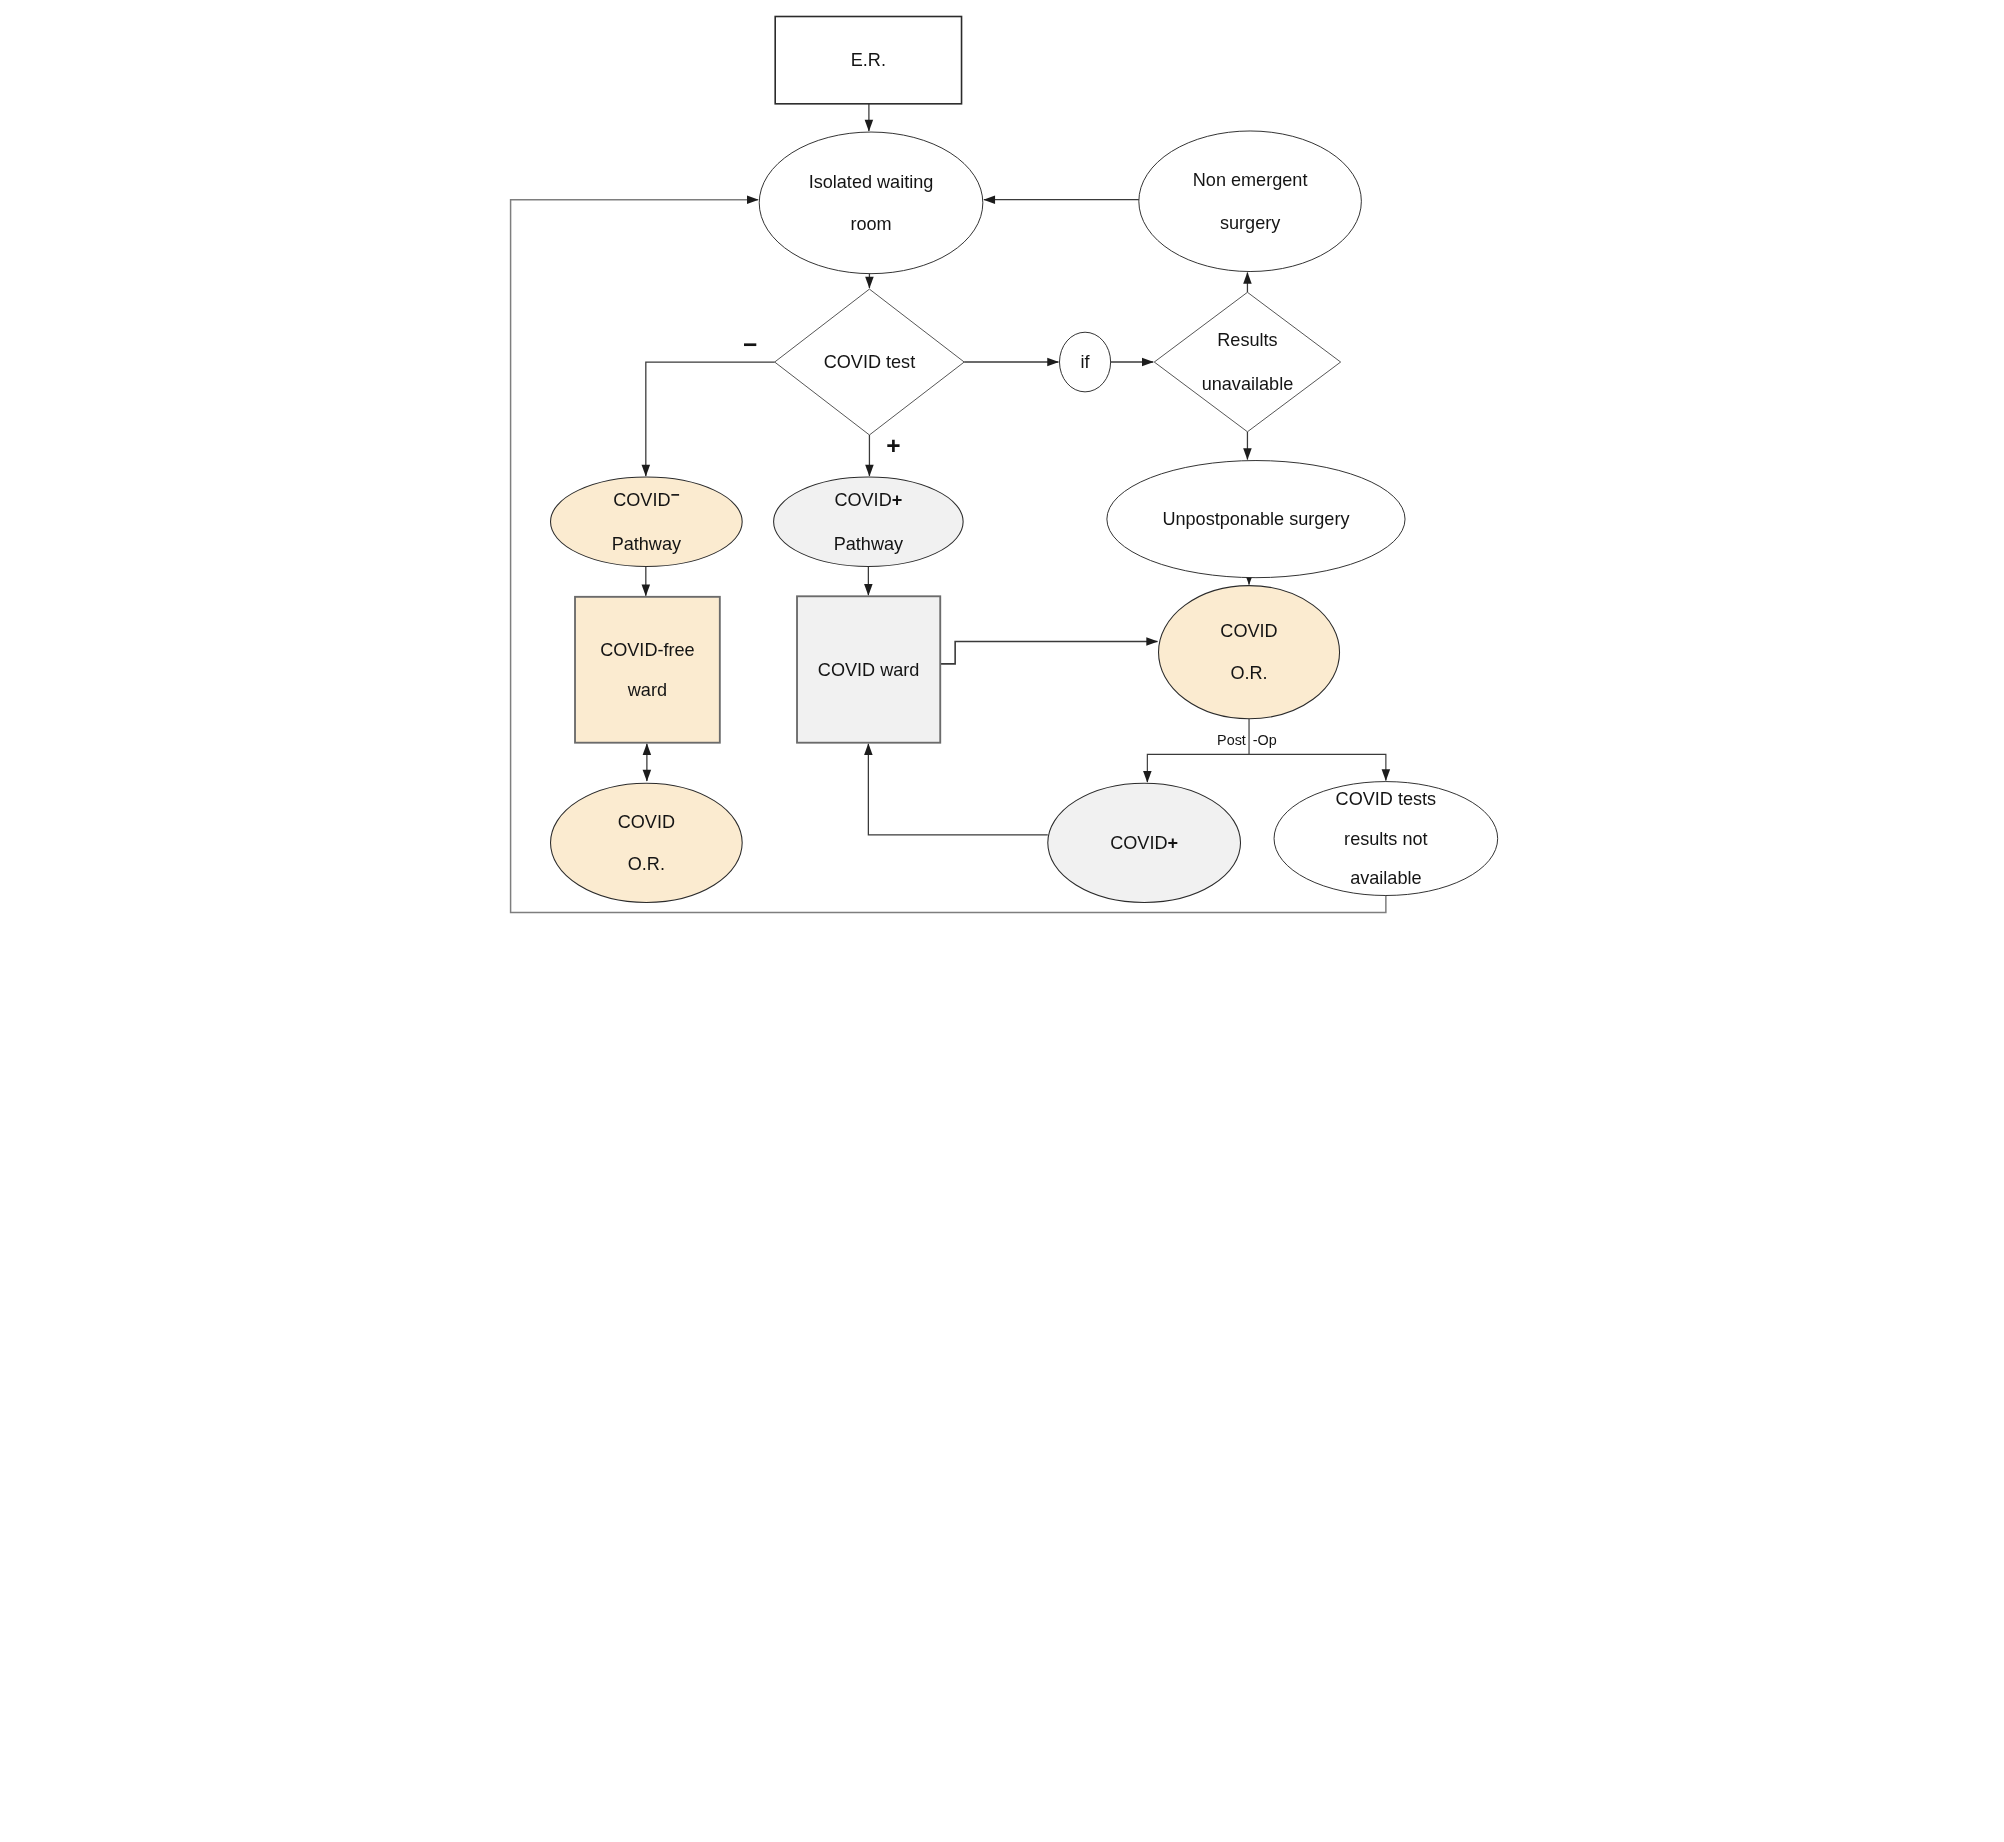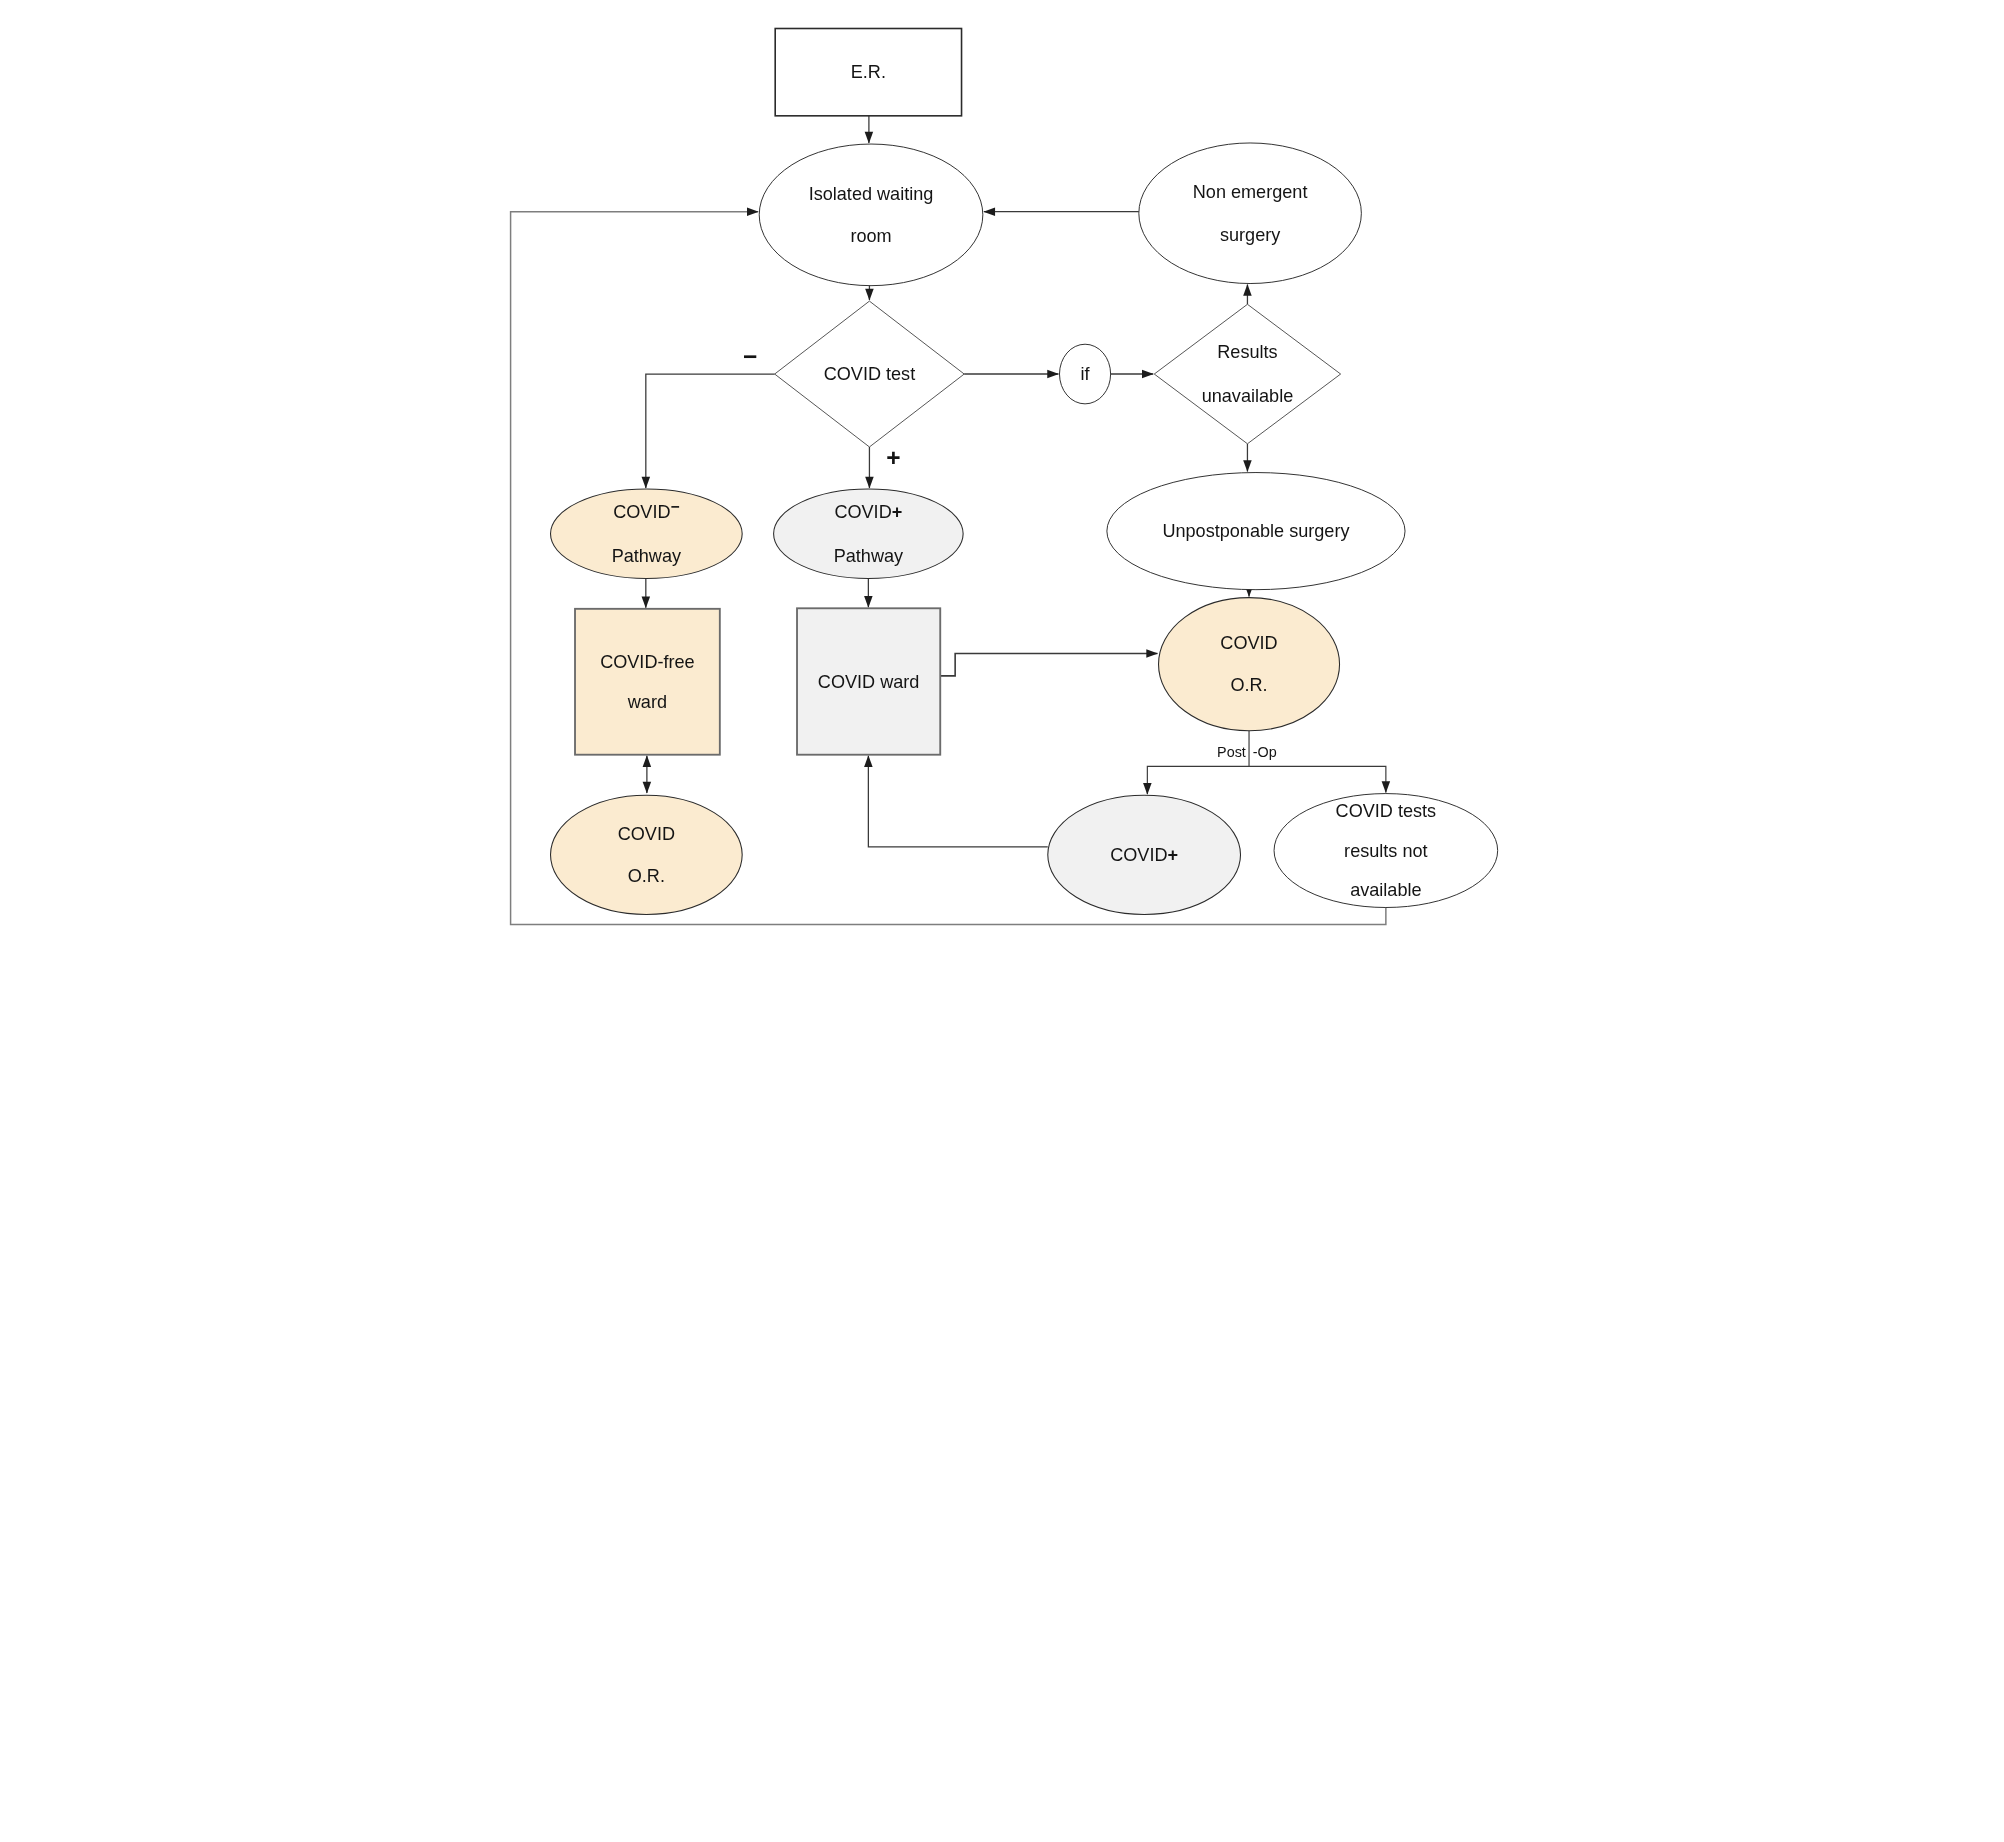--- a/index.html
+++ b/index.html
@@ -1,17 +1,17 @@
 <!DOCTYPE html>
 <html style="font-size:8.5px"><head>
 <meta charset="utf-8">
 <style>
   html,body{margin:0;padding:0;background:#ffffff;}
   body{font-family:"Liberation Sans",sans-serif;}
-  #stage{width:100%;max-width:1002px;margin:12px auto;}
+  #stage{width:100%;max-width:1002px;margin:0 auto;}
   svg{display:block;width:100%;height:auto;}
   svg text{font-family:"Liberation Sans",sans-serif;fill:#141414;}
 </style>
 </head>
 <body>
 
 <div id="stage">
   <svg id="fc" xmlns="http://www.w3.org/2000/svg" role="img" viewBox="0 0 1882 1730">
     <defs>
       <marker id="ah" viewBox="0 0 12 10" refX="11" refY="5" markerWidth="24" markerHeight="20" markerUnits="userSpaceOnUse" orient="auto-start-reverse">

